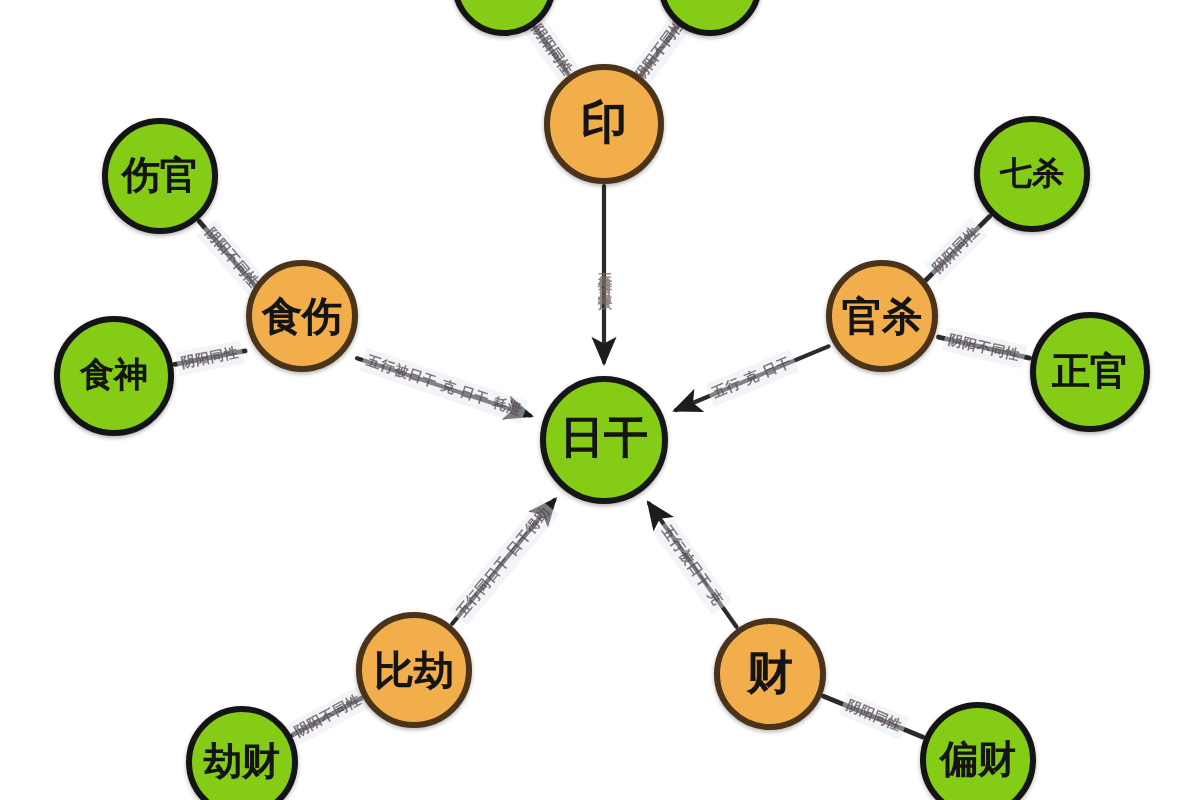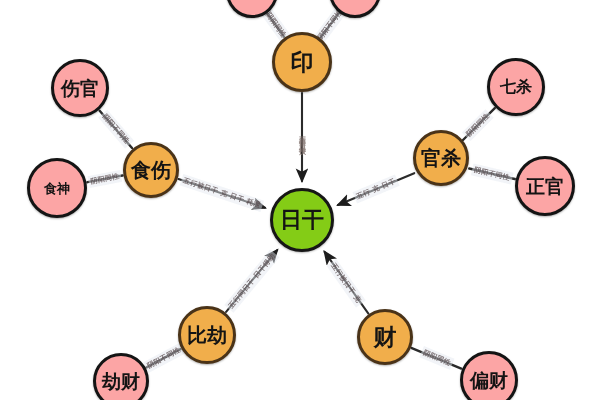--- a/index.html
+++ b/index.html
@@ -29,21 +29,21 @@
     background:#f1ae4b;
     border:3px solid #4a3318;
     box-shadow:0 1px 2px rgba(0,0,0,.30);
   }
   .node.center{
     background:#84cc16;
     border:3px solid #161616;
     box-shadow:0 1px 2px rgba(0,0,0,.30);
   }
   .node.sat{
-    background:#fca5a5;
+    background:#84cc16;
     border:3px solid #141414;
     box-shadow:0 1px 2px rgba(0,0,0,.30);
   }
   .edge-label{
     position:absolute;
     font-size:7px;
     color:#6b5f63;
     white-space:nowrap;
     background:rgba(226,232,238,.55);
     padding:1px 2px;
@@ -99,27 +99,27 @@
       <div class="edge-label" style="left: 478.146px; top: 124.854px; transform: translate(-50%, -50%) rotate(-45deg);">阴阳同性</div>
       <div class="edge-label" style="left: 492.026px; top: 173.775px; transform: translate(-50%, -50%) rotate(12.99deg);">阴阳不同性</div>
       <div class="edge-label" style="left: 163.559px; top: 358.236px; transform: translate(-50%, -50%) rotate(-28.14deg);">阴阳不同性</div>
       <div class="edge-label" style="left: 436.538px; top: 358.309px; transform: translate(-50%, -50%) rotate(22.46deg);">阴阳同性</div>
       <div class="edge-label" style="left: 275.838px; top: 25.3725px; transform: translate(-50%, -50%) rotate(54.46deg);">阴阳同性</div>
       <div class="edge-label" style="left: 329.707px; top: 25.4055px; transform: translate(-50%, -50%) rotate(-52.87deg);">阴阳不同性</div>
     </div>
   <div id="nodes">
       <div class="node center" style="left: 270px; top: 188px; width: 64px; height: 64px; font-size: 22px;">日干</div>
       <div class="node hub" style="left: 272px; top: 32px; width: 60px; height: 60px; font-size: 23px;">印</div>
-      <div class="node hub" style="left: 123px; top: 142px; width: 56px; height: 56px; font-size: 20px;">食伤</div>
+      <div class="node hub" style="left: 123px; top: 130px; width: 56px; height: 56px; font-size: 20px;">食伤</div>
       <div class="node hub" style="left: 413px; top: 130px; width: 56px; height: 56px; font-size: 20px;">官杀</div>
       <div class="node hub" style="left: 178px; top: 306px; width: 58px; height: 58px; font-size: 20px; text-align: right;">比劫</div>
       <div class="node hub" style="left: 357px; top: 309px; width: 56px; height: 56px; font-size: 23px;">财</div>
       <div class="node sat" style="left: 226px; top: -34px; width: 52px; height: 52px; font-size: 19px;"></div>
       <div class="node sat" style="left: 329px; top: -34px; width: 52px; height: 52px; font-size: 19px;"></div>
       <div class="node sat" style="left: 51px; top: 59px; width: 58px; height: 58px; font-size: 19px;">伤官</div>
-      <div class="node sat" style="left: 27px; top: 158px; width: 60px; height: 60px; font-size: 13px;">食神</div>
+      <div class="node sat" style="left: 27px; top: 158px; width: 60px; height: 60px; font-size: 17px;">食神</div>
       <div class="node sat" style="left: 487px; top: 58px; width: 58px; height: 58px; font-size: 16px;">七杀</div>
       <div class="node sat" style="left: 515px; top: 156px; width: 60px; height: 60px; font-size: 19px;">正官</div>
       <div class="node sat" style="left: 93px; top: 353px; width: 56px; height: 56px; font-size: 19px;">劫财</div>
       <div class="node sat" style="left: 460px; top: 351px; width: 58px; height: 58px; font-size: 19px;">偏财</div>
     </div>
 
 </div>
 
 </body></html>

